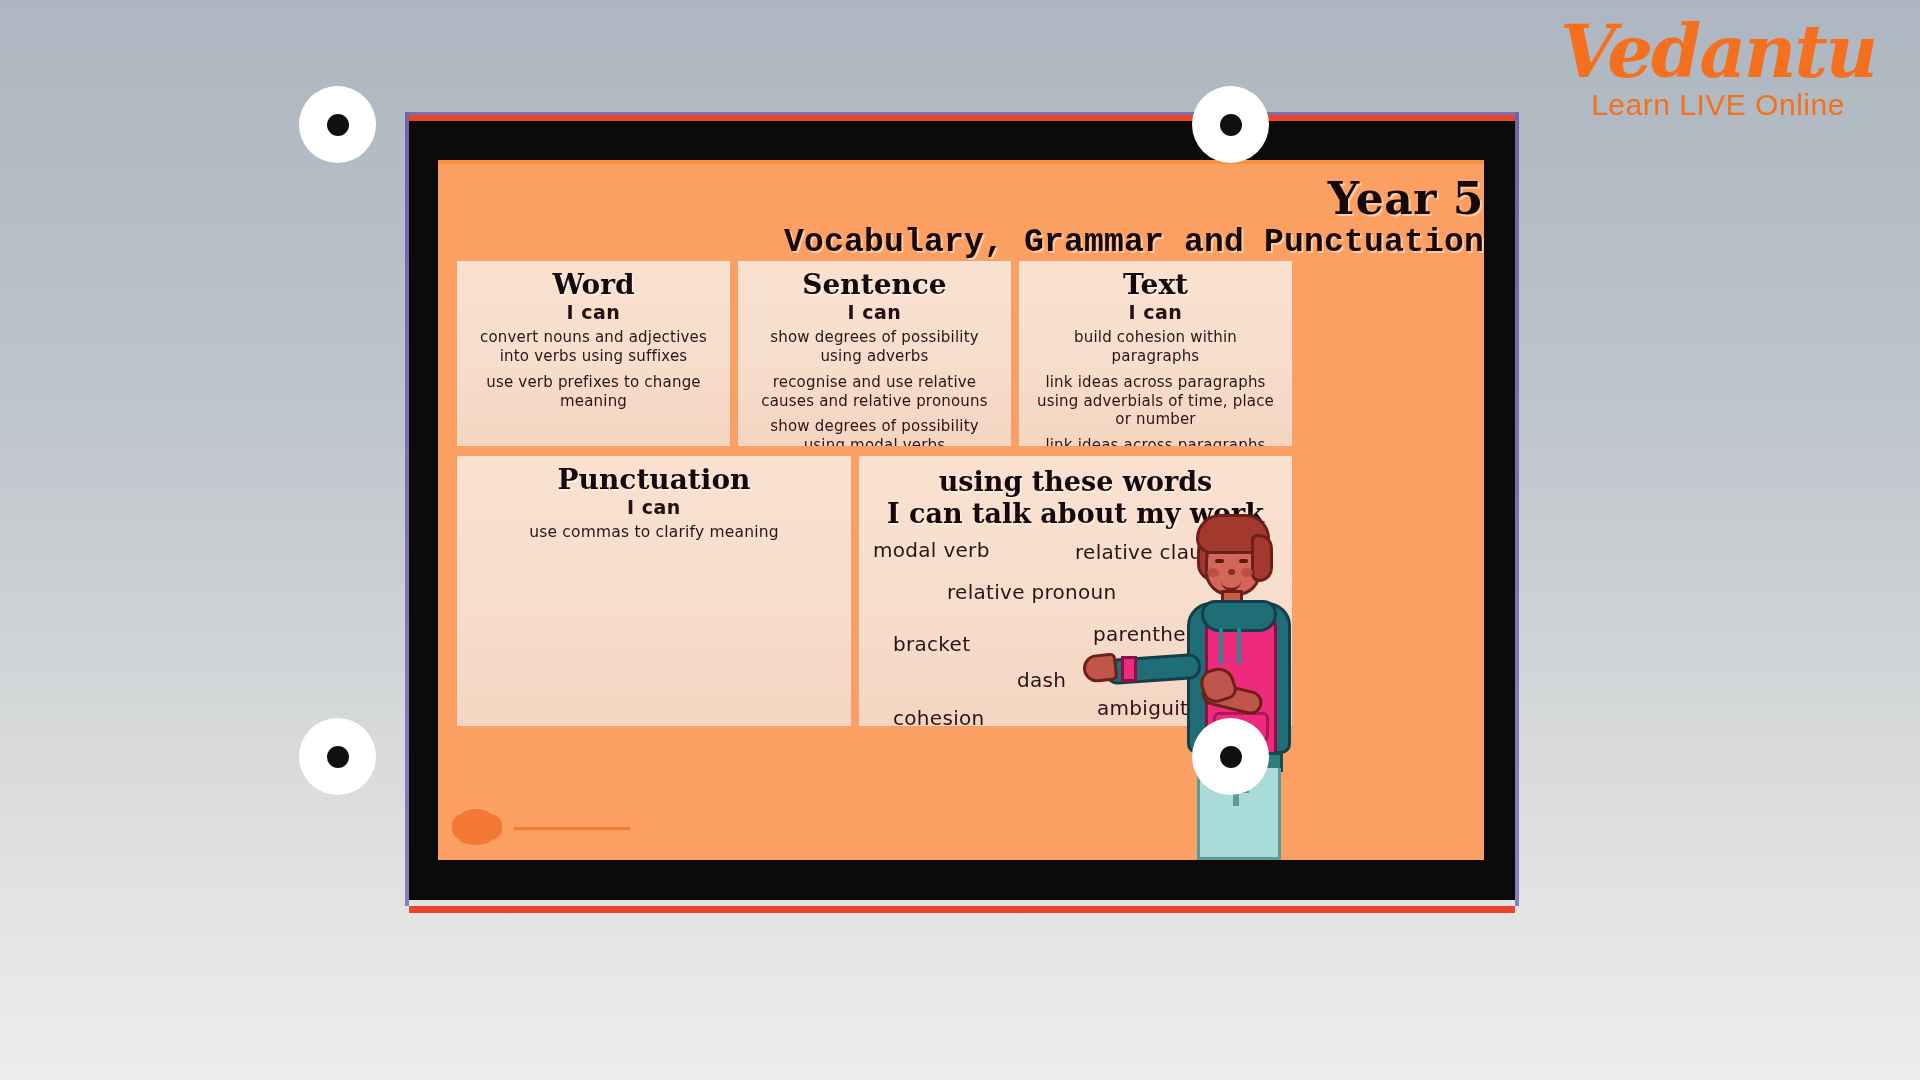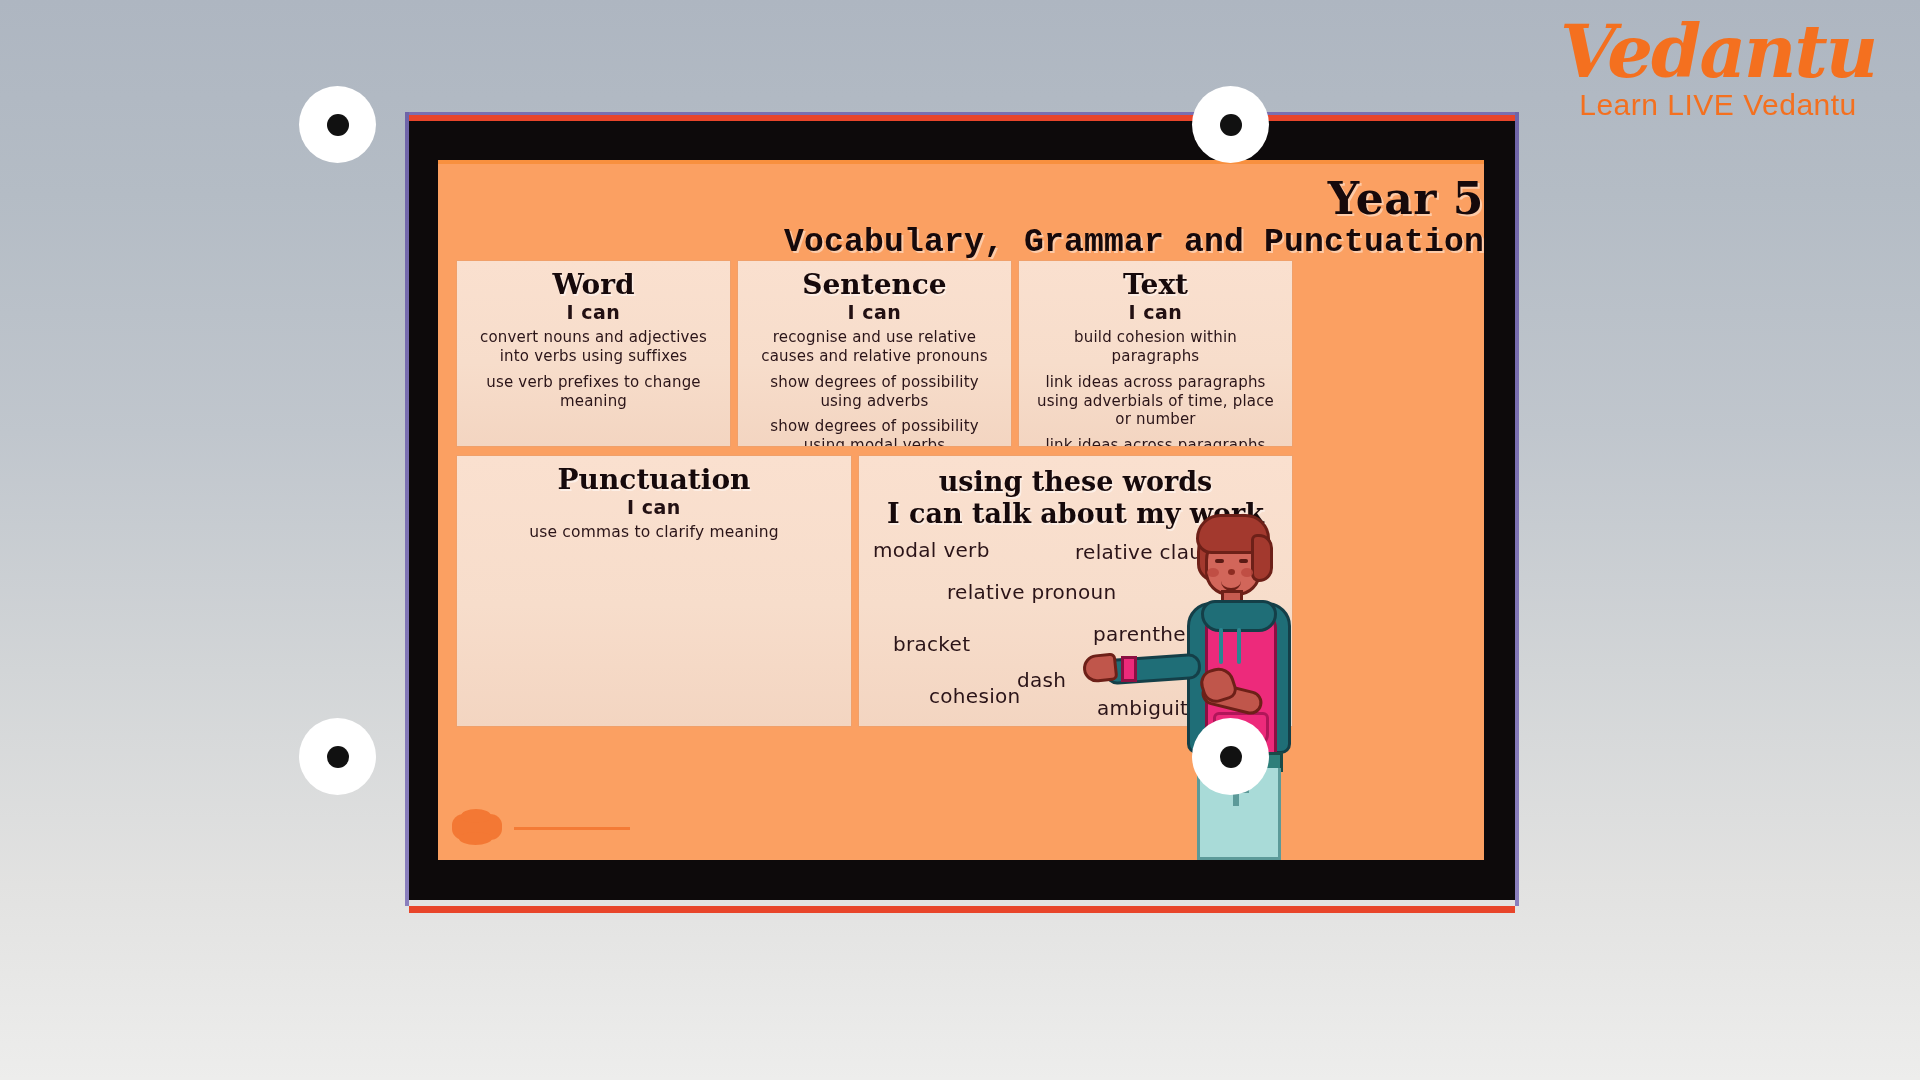--- a/index.html
+++ b/index.html
@@ -172,21 +172,21 @@
   #dot-tl{left:299px;top:86px;}
   #dot-tr{left:1192px;top:86px;}
   #dot-bl{left:299px;top:718px;}
   #dot-br{left:1192px;top:718px;}
 </style>
 </head>
 <body>
 
 <div id="brand">
   <div id="brand-wordmark">Vedantu</div>
-  <div id="brand-tagline">Learn LIVE Vedantu</div>
+  <div id="brand-tagline">Learn LIVE Online</div>
 </div>
 
 <div id="video-frame">
   <div id="frame-edge-left"></div>
   <div id="frame-edge-right"></div>
   <div id="frame-line-purple"></div>
   <div id="frame-line-red"></div>
   <div id="frame-bottom-red"></div>
 
   <div id="video-black">
@@ -205,22 +205,22 @@
         <div class="card-list">
           <div class="card-item">convert nouns and adjectives into verbs using suffixes</div>
           <div class="card-item">use verb prefixes to change meaning</div>
         </div>
       </div>
 
       <div class="card" id="card-sentence">
         <div class="card-title">Sentence</div>
         <div class="card-ican">I can</div>
         <div class="card-list">
+          <div class="card-item">show degrees of possibility using adverbs</div>
           <div class="card-item">recognise and use relative causes and relative pronouns</div>
-          <div class="card-item">show degrees of possibility using adverbs</div>
           <div class="card-item">show degrees of possibility using modal verbs</div>
         </div>
       </div>
 
       <div class="card" id="card-text">
         <div class="card-title">Text</div>
         <div class="card-ican">I can</div>
         <div class="card-list">
           <div class="card-item">build cohesion within paragraphs</div>
           <div class="card-item">link ideas across paragraphs using adverbials of time, place or number</div>
@@ -241,21 +241,21 @@
           <div>using these words</div>
           <div>I can talk about my work</div>
         </div>
         <div id="word-cloud">
             <span class="cloud-word" style="left: 14px; top: 4px;">modal verb</span>
             <span class="cloud-word" style="left: 216px; top: 6px;">relative clause</span>
             <span class="cloud-word" style="left: 88px; top: 46px;">relative pronoun</span>
             <span class="cloud-word" style="left: 234px; top: 88px;">parenthesis</span>
             <span class="cloud-word" style="left: 34px; top: 98px;">bracket</span>
             <span class="cloud-word" style="left: 158px; top: 134px; text-align: right;">dash</span>
-            <span class="cloud-word" style="left: 34px; top: 150px; margin-left: 36px;">cohesion</span>
+            <span class="cloud-word" style="left: 34px; top: 172px;">cohesion</span>
             <span class="cloud-word" style="left: 238px; top: 162px;">ambiguity</span>
           </div>
       </div>
 
       <div id="footer-watermark">
         <div id="wm-blob"></div>
         <div id="wm-rule"></div>
       </div>
 
       <div id="character">

